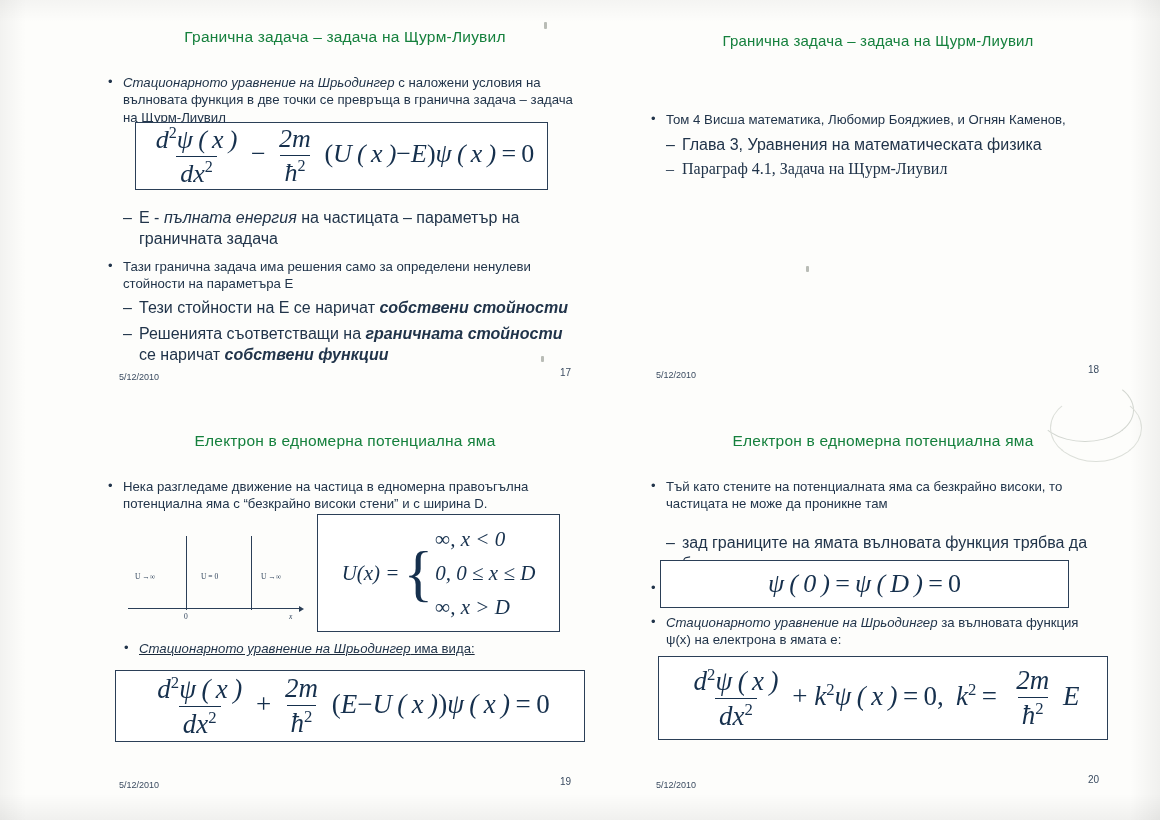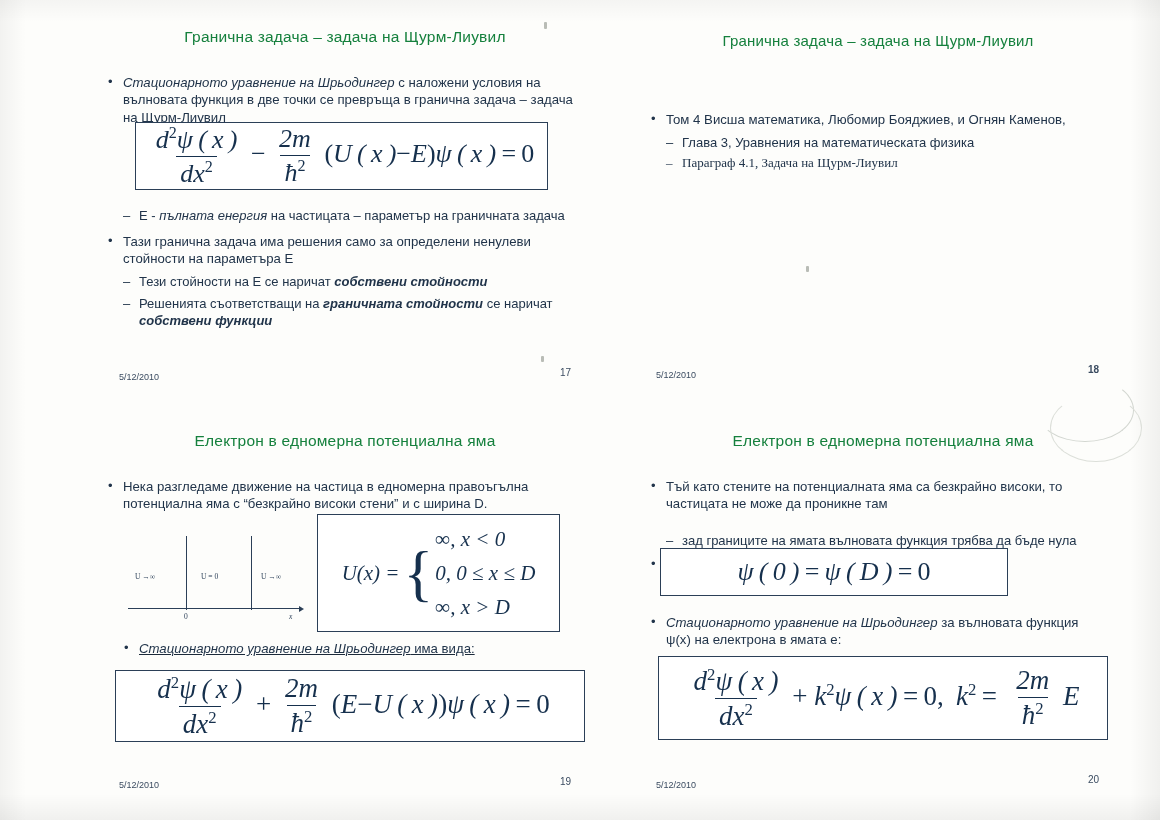--- a/index.html
+++ b/index.html
@@ -58,21 +58,21 @@
     content: "\2022";
     position: absolute;
     left: 3px;
     top: -1px;
     font-size: 13px;
     color: #21344a;
   }
   .b2 {
     position: relative;
     padding-left: 34px;
-    font-size: 13px;
+    font-size: 16px;
     line-height: 1.3;
     color: #21344a;
     margin-bottom: 3px;
   }
   .b2::before {
     content: "\2013";
     position: absolute;
     left: 18px;
     top: 0px;
     color: #21344a;
@@ -227,21 +227,21 @@
       </li>
       <li class="b2" style="margin-top:7px;">
         <span>Глава 3, Уравнения на математическата физика</span>
       </li>
       <li class="b2" style="margin-top:1px;font-family:Liberation Serif, serif;">
         <span>Параграф 4.1, Задача на Щурм-Лиувил</span>
       </li>
     </ul>
 
     <div class="footer-date" style="left:8px;top:338px;">5/12/2010</div>
-    <div class="footer-num" style="left:440px;top:332px;font-weight:bold;">18</div>
+    <div class="footer-num" style="left:440px;top:332px;">18</div>
   </div>
 
   <div class="slide" style="left:105px;top:432px;width:480px;height:360px;">
     <div class="slide-title">Електрон в едномерна потенциална яма</div>
 
     <ul class="bullets" style="margin-top:28px;">
       <li class="b1" style="width:462px;">
         <span>Нека разгледаме движение на частица в едномерна правоъгълна потенциална яма с “безкрайно високи стени” и с ширина D.</span>
       </li>
     </ul>
@@ -305,21 +305,21 @@
         <span>Тъй като стените на потенциалната яма са безкрайно високи, то частицата не може да проникне там</span>
       </li>
       <li class="b2" style="margin-top:20px;">
         <span>зад границите на ямата вълновата функция трябва да бъде нула</span>
       </li>
       <li class="b1" style="margin-top:6px;">
         <span>Гранични условия за </span><span class="ital">вълновата функция</span>
       </li>
     </ul>
 
-    <div class="eq-box" style="position:absolute;left:12px;top:116px;width:348px;height:48px;">
+    <div class="eq-box" style="position:absolute;left:12px;top:128px;width:409px;height:48px;">
       <span class="math" style="font-size:26px;">
         <i>ψ</i> ( 0 )<span style="font-style:normal;"> = </span><i>ψ</i> ( <i>D</i> )<span style="font-style:normal;"> = 0</span>
       </span>
     </div>
 
     <ul class="bullets" style="position:absolute;top:182px;left:0;width:440px;">
       <li class="b1">
         <span class="ital">Стационарното уравнение на Шрьодингер</span><span> за вълновата функция ψ(x) на електрона в ямата е:</span>
       </li>
     </ul>

